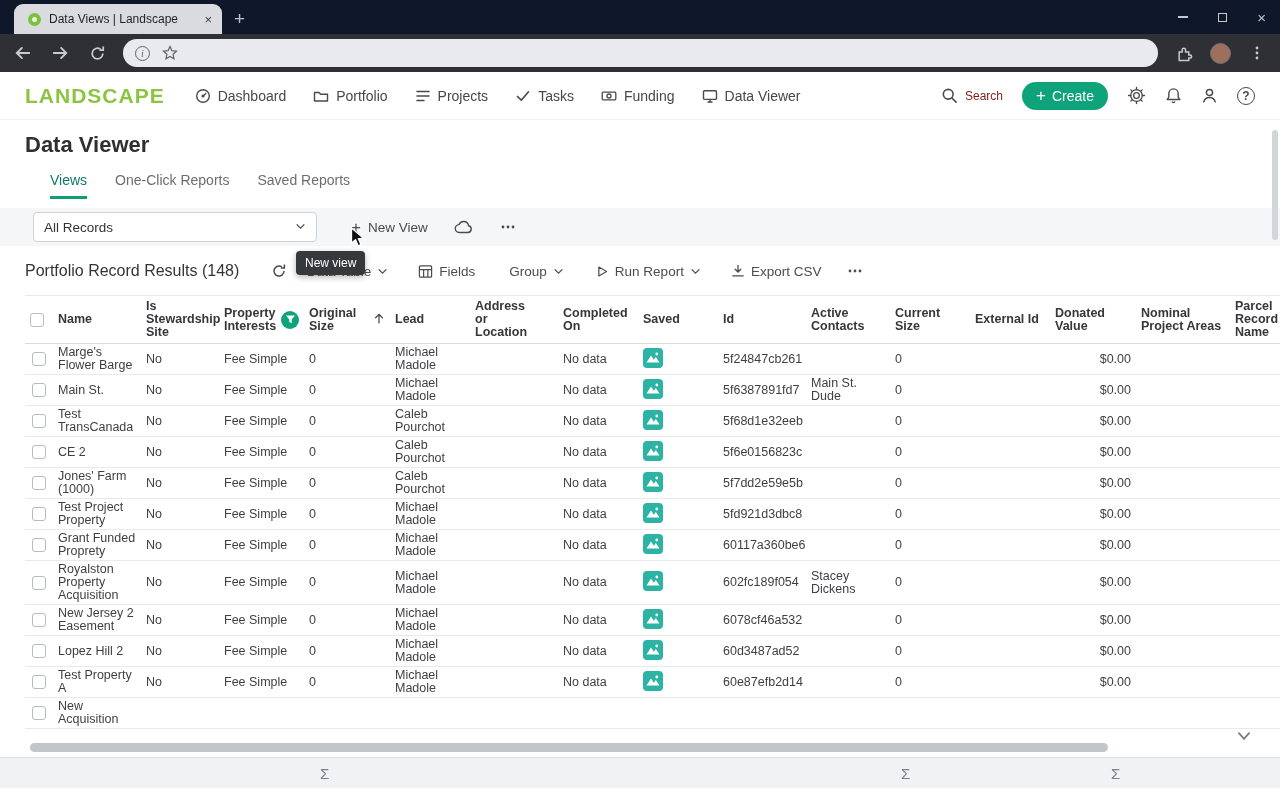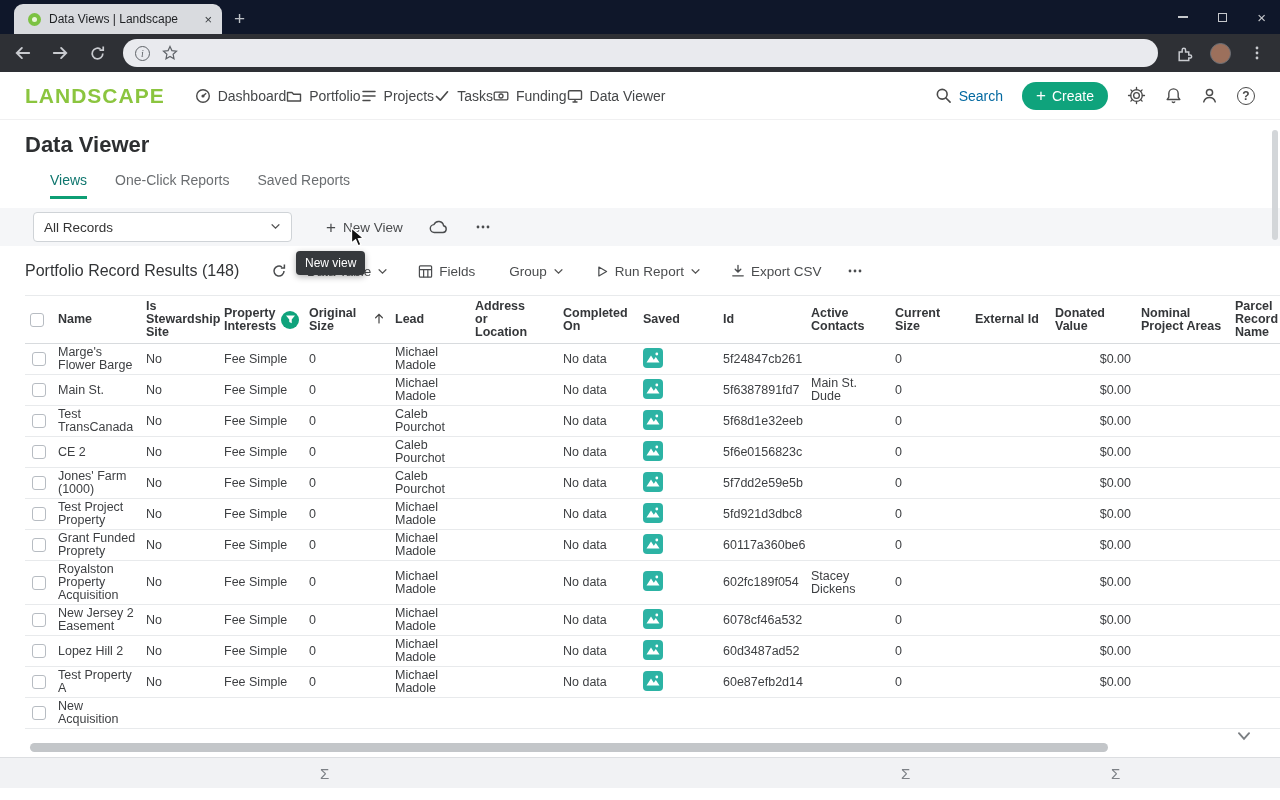--- a/index.html
+++ b/index.html
@@ -25,38 +25,38 @@
   .omnibox { flex:1; height:28px; background:#e9eaee; border-radius:14px; display:flex; align-items:center; gap:9px; padding:0 12px; min-width:0; }
   .info-i { width:15px; height:15px; border:1.3px solid #5f6368; border-radius:50%; color:#5f6368;
     font-size:10px; display:inline-flex; align-items:center; justify-content:center; flex:none; font-family:"Liberation Serif", serif; font-style:italic; }
   .url { font-size:13px; color:#1f2023; white-space:nowrap; overflow:hidden; flex:1; }
   .avatar { width:21px; height:21px; border-radius:50%; background:#9c705c; flex:none; border:1.5px solid #6d7178; }
 
   
   .app { position:relative; height:728px; background:#fff; overflow:hidden; }
   .app-header { height:48px; display:flex; align-items:center; padding:0 25px; border-bottom:1px solid #f0f0f1; background:#fff; }
   .logo { font-size:21px; font-weight:800; letter-spacing:1px; color:#8bc53f; flex:none; }
-  .main-nav { display:flex; align-items:center; margin-left:30px; }
+  .main-nav { display:flex; align-items:center; gap:27px; margin-left:30px; }
   .nav-item { display:flex; align-items:center; gap:7px; font-size:14px; color:#454749; }
   .header-right { margin-left:auto; display:flex; align-items:center; gap:19px; }
-  .search-box { display:flex; align-items:center; gap:7px; font-size:14px; color:#0369a1; }
+  .search-box { display:flex; align-items:center; gap:7px; font-size:12px; color:#7f1d1d; }
   .create-btn { height:28px; border-radius:15px; background:#0fa37c; color:#fff; border:none;
     display:flex; align-items:center; gap:6px; padding:0 14px; font-size:14px; font-family:inherit; }
   .create-plus { font-size:17px; line-height:1; font-weight:400; }
   .help-circle { width:18px; height:18px; border:1.6px solid #4a4a4a; border-radius:50%; color:#4a4a4a;
     font-size:12px; font-weight:700; display:inline-flex; align-items:center; justify-content:center; }
 
   .page-title { font-size:22px; line-height:26px; font-weight:700; color:#2d2f31; margin:12px 0 0 25px; }
 
   .tabs { display:flex; gap:28px; margin:14px 0 0 50px; }
   .tab-link { font-size:14px; color:#6b6e71; padding-bottom:8px; border-bottom:3px solid transparent; }
   .tab-link.active { color:#0f766e; border-bottom-color:#0d9e74; font-weight:400; }
 
   .view-toolbar { margin-top:9px; height:38px; background:#f5f6f8; display:flex; align-items:center; padding:0 0 0 33px; }
-  .view-select { width:259px; height:30px; background:#fff; border:1px solid #cfd3d7; border-radius:4px;
+  .view-select { width:284px; height:30px; background:#fff; border:1px solid #cfd3d7; border-radius:4px;
     display:flex; align-items:center; padding:0 10px; font-size:13.5px; color:#333; }
   .view-select .sel-caret { margin-left:auto; }
   .tb-btn { display:flex; align-items:center; gap:7px; font-size:13.5px; color:#4a4c4e; }
   .plus-glyph { font-size:17px; line-height:1; color:#4a4c4e; }
 
   .results-bar { display:flex; align-items:center; margin:10px 0 0 25px; height:30px; }
   .results-title { font-size:16px; font-weight:400; color:#323436; width:232px; flex:none; }
   .bar-item { display:flex; align-items:center; gap:6px; font-size:13.5px; color:#4a4c4e; white-space:nowrap; }
   .icon-btn { display:inline-flex; align-items:center; }
   .ml14{margin-left:14px;} .ml20{margin-left:20px;} .ml30{margin-left:30px;}

